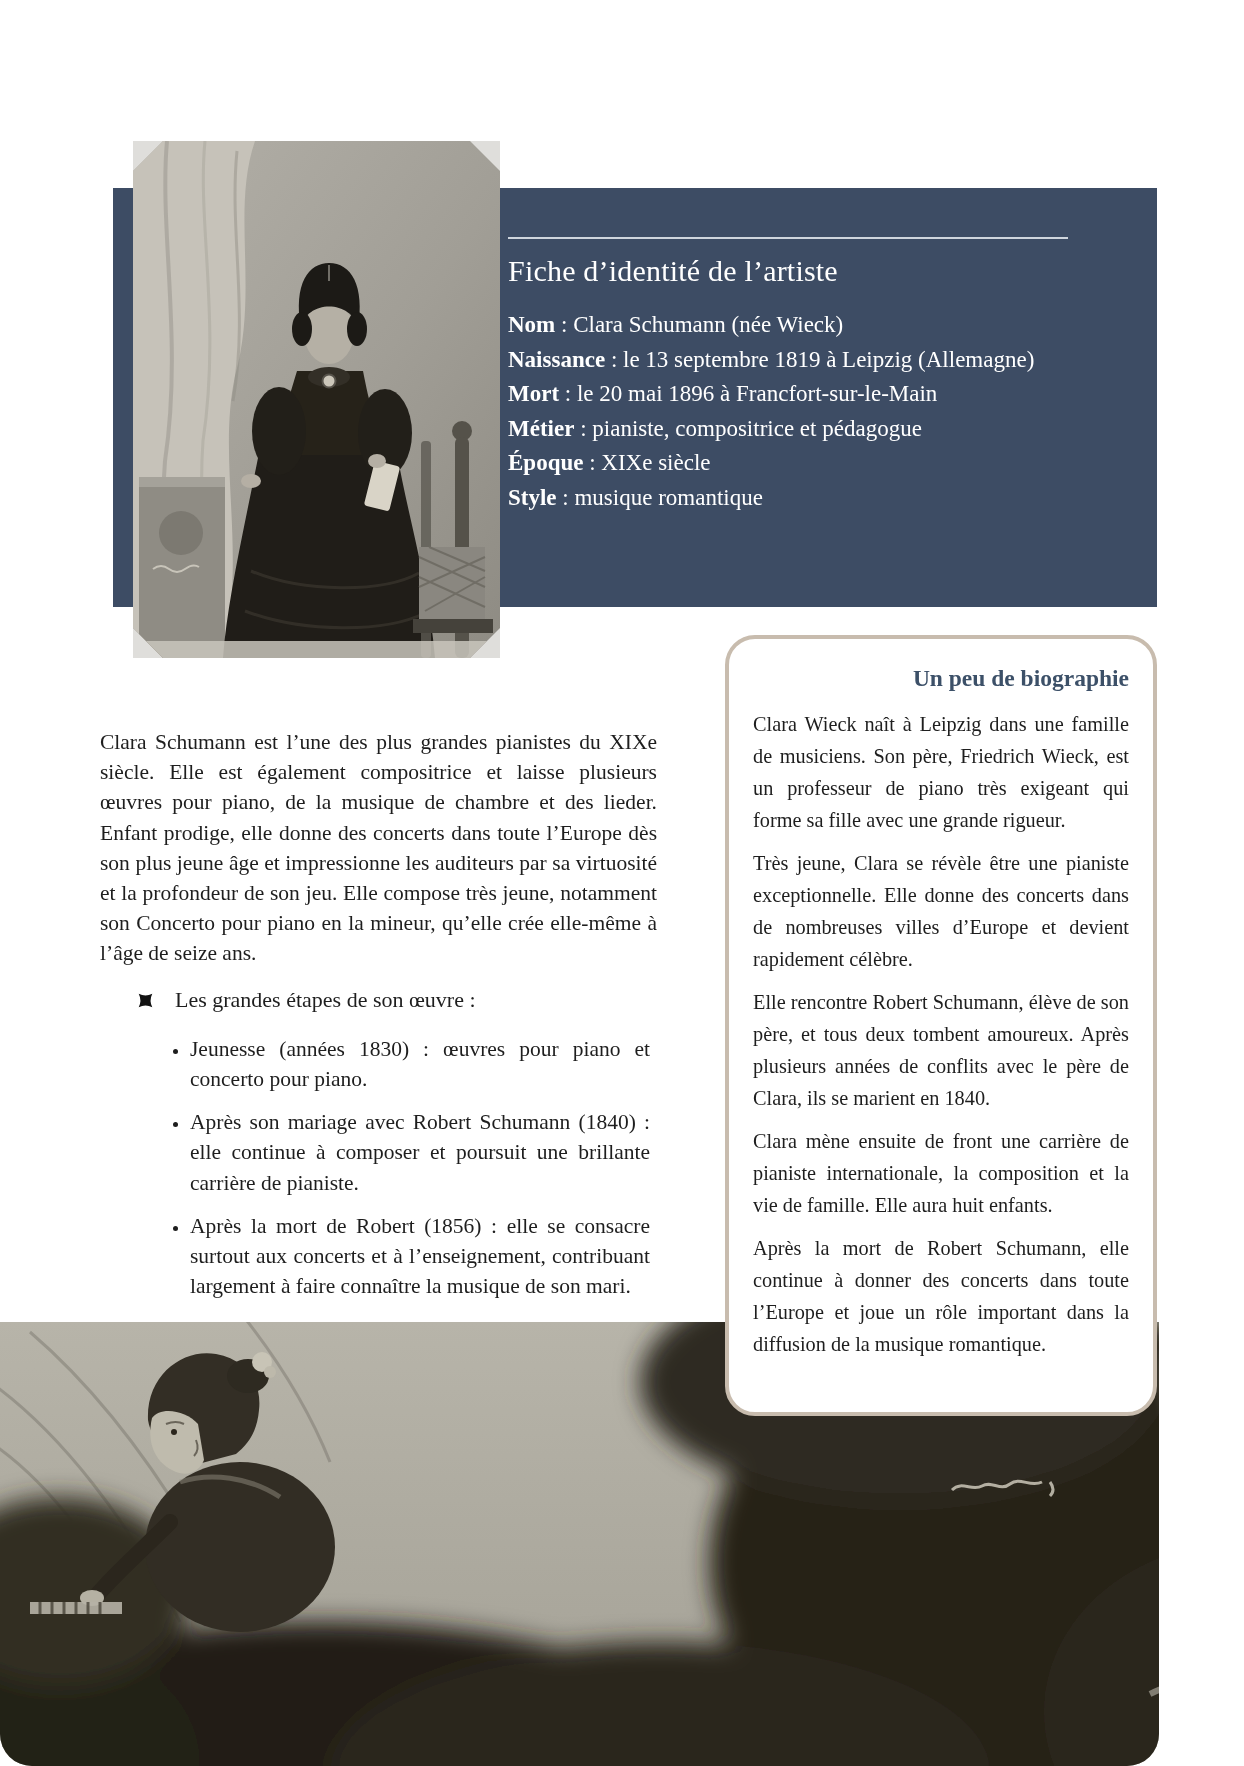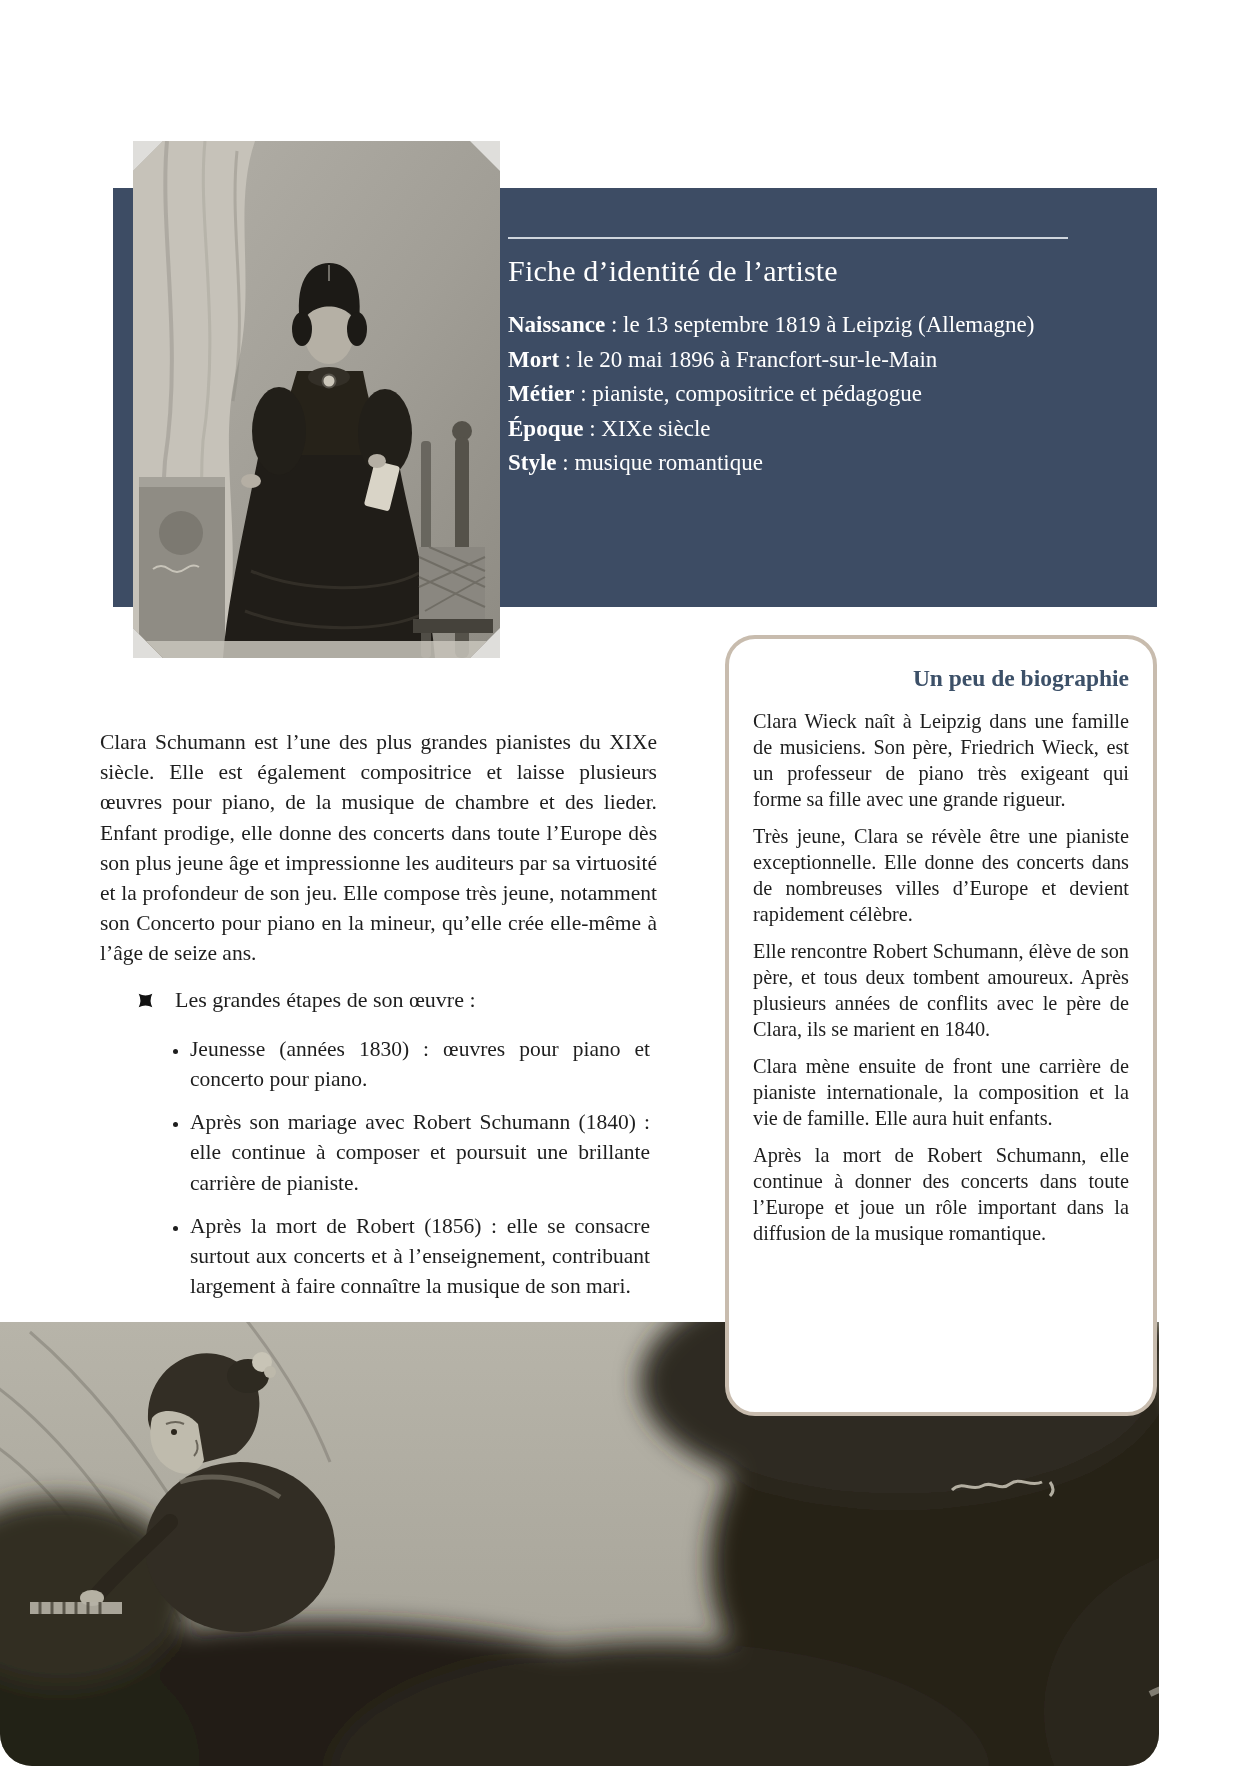--- a/index.html
+++ b/index.html
@@ -36,37 +36,38 @@
   .steps li{margin-bottom:13px;text-align:justify;padding-right:7px;hyphens:manual;}
   .steps li::marker{font-size:0.85em;}
 
   
   .bio-box{
     position:absolute;left:725px;top:635px;width:432px;min-height:781px;box-sizing:border-box;
     background:#ffffff;border:4px solid #c8bcae;border-radius:30px;
     padding:24px 24px 20px 24px;z-index:3;
   }
   .bio-title{color:#3c5068;font-weight:700;font-size:23.5px;text-align:right;margin:2px 0 16px 0;}
-  .bio-box p{font-size:20.3px;line-height:26px;text-align:justify;margin:0 0 11px 0;hyphens:manual;}
+  .bio-box p{font-size:20.3px;line-height:32px;text-align:justify;margin:0 0 11px 0;hyphens:manual;}
   .bio-box p:last-child{margin-bottom:16px;}
 
   
   .bottom-image{position:absolute;left:0;top:1322px;width:1244px;height:444px;z-index:1;}
   .bottom-image svg{display:block;}
 </style>
 </head>
 <body>
 
 <div class="page">
 
   <div class="banner">
     <div class="banner-content">
       <div class="banner-rule"></div>
       <div class="banner-title">Fiche d’identité de l’artiste</div>
       <div class="banner-fields">
+        <div class="field"><b>Nom</b><span class="sep"> : </span><span>Clara Schumann (née Wieck)</span></div>
         <div class="field"><b>Naissance</b><span class="sep"> : </span><span>le 13 septembre 1819 à Leipzig (Allemagne)</span></div>
         <div class="field"><b>Mort</b><span class="sep"> : </span><span>le 20 mai 1896 à Francfort-sur-le-Main</span></div>
         <div class="field"><b>Métier</b><span class="sep"> : </span><span>pianiste, compositrice et pédagogue</span></div>
         <div class="field"><b>Époque</b><span class="sep"> : </span><span>XIXe siècle</span></div>
         <div class="field"><b>Style</b><span class="sep"> : </span><span>musique romantique</span></div>
       </div>
     </div>
   </div>
 
   <div class="portrait">

